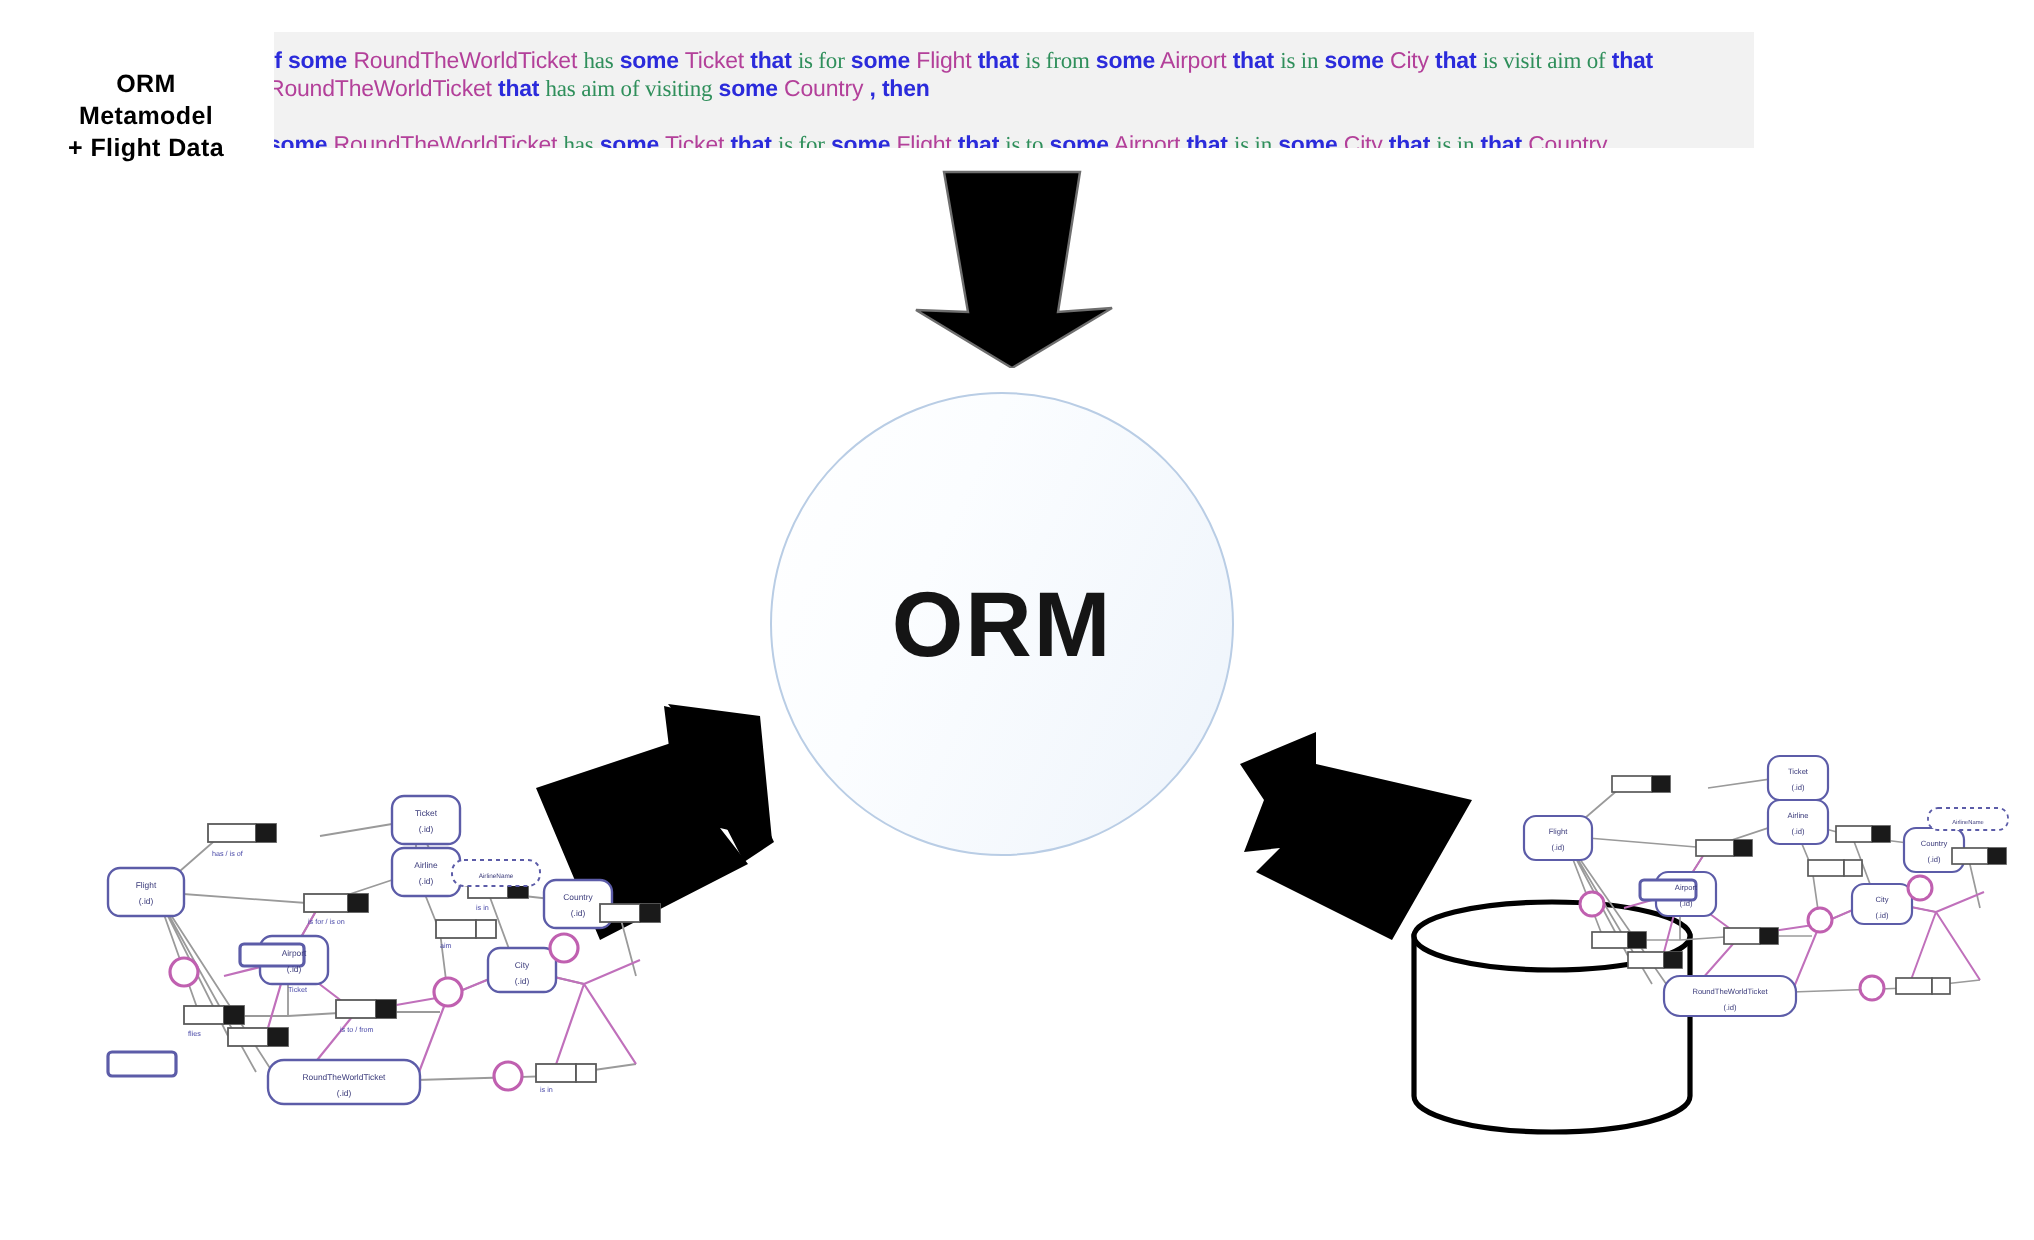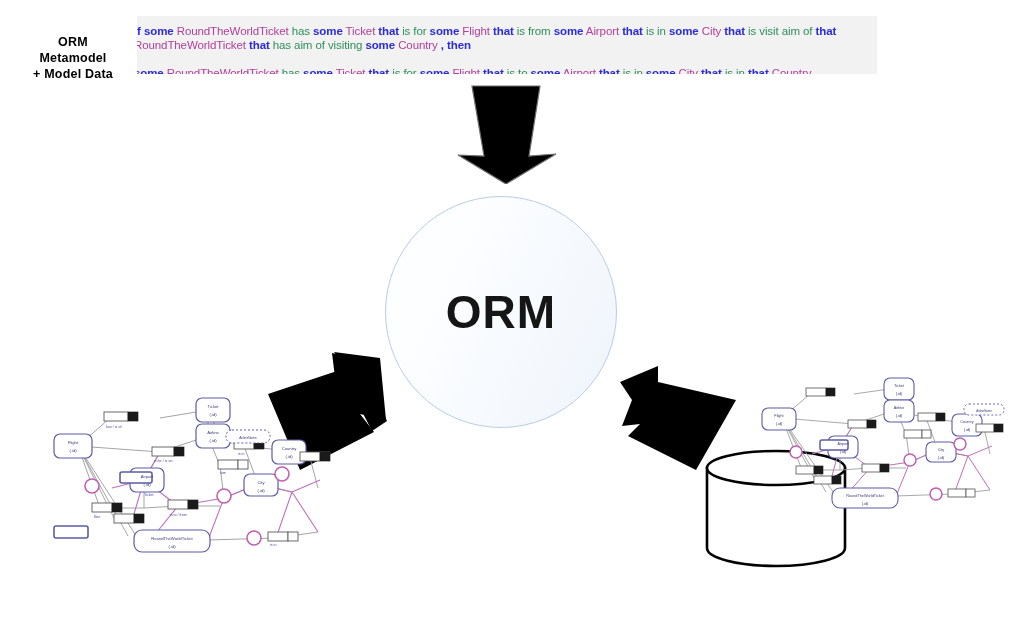--- a/index.html
+++ b/index.html
@@ -32,21 +32,21 @@
     font-family: "Liberation Sans", sans-serif;
     font-size: 11.5px;
     line-height: 14px;
     letter-spacing: -0.1px;
   }
   .vline.l1 { top: 8px; }
   .vline.l2 { top: 22px; text-align: right; }
   .vline.l3 { top: 50px; }
   .kw   { color: #2b2bdb; font-weight: bold; }
   .obj  { color: #b3409a; font-weight: normal; }
-  .pred { color: #2f8f5b; font-weight: normal; }
+  .pred { color: #2f8f5b; font-weight: normal; font-family: Liberation Serif, serif; }
   .punc { color: #2b2bdb; font-weight: bold; }
 
   
   #orm-circle {
     position: absolute;
     left: 385px;
     top: 196px;
     width: 232px;
     height: 232px;
     border-radius: 50%;
@@ -124,21 +124,21 @@
   <polygon points="52,14 14,30 26,48 16,74 34,72 22,84 90,118 130,48 52,30" fill="#000000"></polygon>
 </svg>
 
 <svg id="database" viewBox="0 0 146 122">
   <path d="M4,20 L4,100 A69,18 0 0 0 142,100 L142,20 Z" fill="#ffffff" stroke="#000000" stroke-width="2.6"></path>
   <ellipse cx="73" cy="20" rx="69" ry="17" fill="#ffffff" stroke="#000000" stroke-width="2.6"></ellipse>
 </svg>
 <div id="db-label">
   <span>ORM</span>
   <span>Metamodel</span>
-  <span>+ Model Data</span>
+  <span>+ Flight Data</span>
 </div>
 
 <svg id="schema-left" viewBox="0 0 290 185">
   <g stroke="#9a9a9a" stroke-width="0.9" fill="none">
     <path d="M30,58 L62,30 M30,58 L112,64 M30,58 L52,120 M30,58 L66,130 M30,58 L80,148 M30,58 L96,160"></path>
     <path d="M112,30 L160,22 M160,22 L172,48 M160,48 L196,58 M196,58 L232,62"></path>
     <path d="M112,64 L160,48 M96,92 L112,64 M96,92 L96,120"></path>
     <path d="M160,22 L160,48 M172,78 L160,48 M172,78 L176,110"></path>
     <path d="M52,120 L96,120 M96,120 L130,118 M130,118 L172,118"></path>
     <path d="M96,160 L160,152 M160,152 L228,150 M228,150 L270,144"></path>

